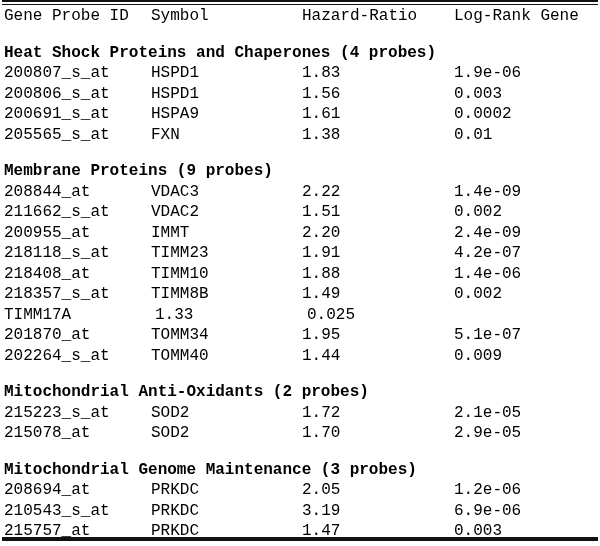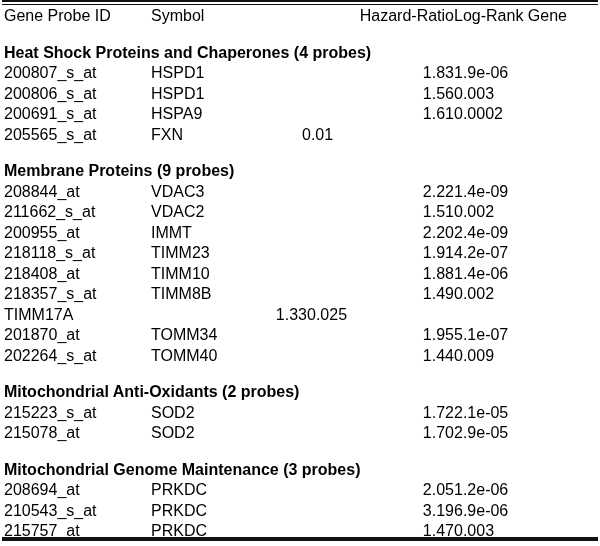--- a/index.html
+++ b/index.html
@@ -4,21 +4,21 @@
 <style>
   html, body {
     margin: 0;
     padding: 0;
     background: #ffffff;
   }
   .page {
     width: 600px;
     height: 544px;
     background: #ffffff;
-    font-family: Liberation Sans, sans-serif;
+    font-family: Liberation Mono, monospace;
     font-size: 16px;
     color: #000000;
     overflow: hidden;
     box-sizing: border-box;
     position: relative;
   }
   .table-wrap {
     margin: 0 2px;
     border-top: 2px solid #111111;
   }
@@ -32,21 +32,21 @@
     height: 20.5px;
     line-height: 20.5px;
     padding-left: 2px;
     white-space: nowrap;
   }
   .header-row {
     margin-top: 1px;
   }
   .c1 { width: 147px; }
   .c2 { width: 151px; }
-  .c3 { width: 152px; text-align: right; }
+  .c3 { width: 152px; }
   .c4 { flex: 1; }
   .section { margin-top: 16px; }
   .section-title {
     font-weight: bold;
     display: block;
   }
   .bottom-rule {
     position: absolute;
     left: 2px;
     right: 2px;
@@ -85,20 +85,21 @@
       </div>
       <div class="row">
         <span class="c1">200691_s_at</span>
         <span class="c2">HSPA9</span>
         <span class="c3">1.61</span>
         <span class="c4">0.0002</span>
       </div>
       <div class="row">
         <span class="c1">205565_s_at</span>
         <span class="c2">FXN</span>
+        <span class="c3">1.38</span>
         <span class="c4">0.01</span>
       </div>
     </div>
 
     <div class="section">
       <div class="row section-title">Membrane Proteins (9 probes)</div>
       <div class="row">
         <span class="c1">208844_at</span>
         <span class="c2">VDAC3</span>
         <span class="c3">2.22</span>

